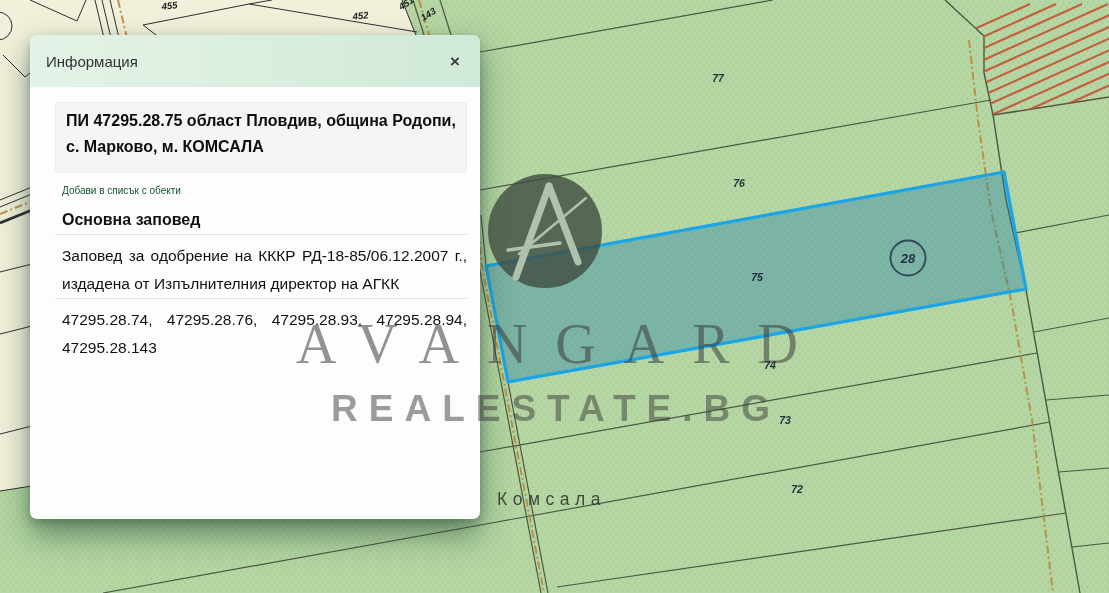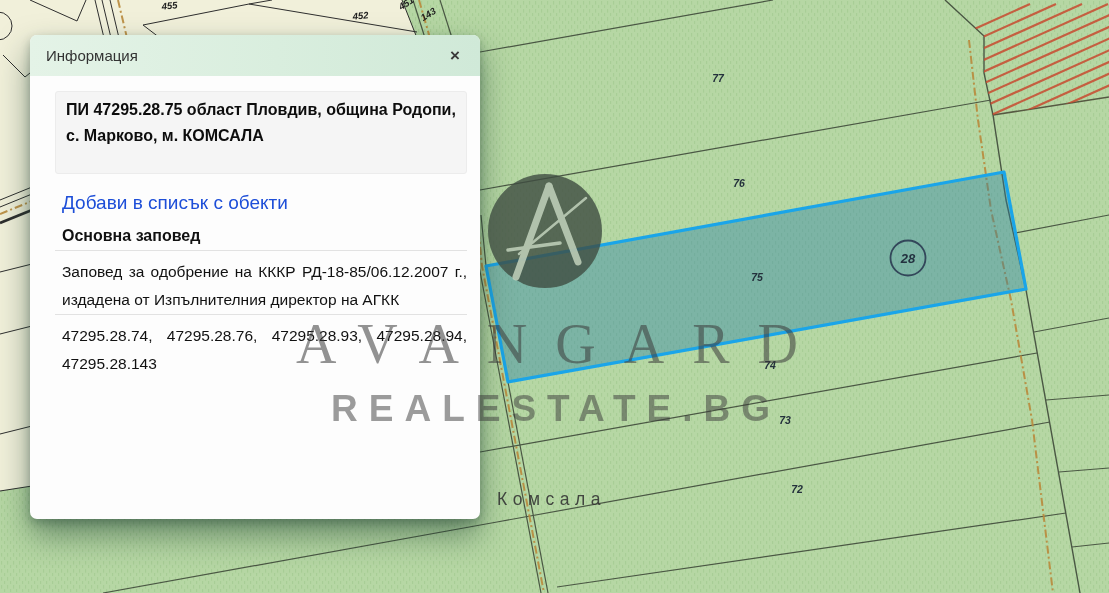--- a/index.html
+++ b/index.html
@@ -4,29 +4,29 @@
 <style>
   html,body{margin:0;padding:0;background:#888;}
   #stage{position:relative;width:1109px;height:593px;overflow:hidden;background:#b6d7a4;
          font-family:"Liberation Sans",sans-serif;}
   
   #map-canvas{position:absolute;left:0;top:0;}
   
   .popup{position:absolute;left:30px;top:35px;width:450px;height:484px;background:#fdfdfd;
          border-radius:7px;box-shadow:0 16px 32px rgba(25,60,45,.5),0 4px 10px rgba(25,60,45,.3);
          z-index:20;}
-  .popup-header{height:41px;background:linear-gradient(90deg,#e4f3e7 0%,#d9eede 55%,#d0e9d8 100%);
+  .popup-header{height:52px;background:linear-gradient(90deg,#e4f3e7 0%,#d9eede 55%,#d0e9d8 100%);
          border-radius:7px 7px 0 0;display:flex;align-items:center;padding:0 16px;}
   .popup-header .hd-title{font-size:15px;color:#333;}
   .close-btn{margin-left:auto;font-size:17px;line-height:17px;color:#3a3a3a;cursor:pointer;
          font-weight:700;padding:2px 4px;}
   .popup-body{padding:15px 13px 0 25px;color:#111;}
   .title-band{background:#f5f5f5;border:1px solid #ececec;border-radius:3px;
-         padding:5px 10px 24px;font-weight:700;font-size:16px;line-height:26px;color:#0d0d0d;}
-  .add-link{color:#1d4ed8;font-size:19px;margin:18px 0 0 7px;display:inline-block;
+         padding:5px 10px 12px;font-weight:700;font-size:16px;line-height:26px;color:#0d0d0d;}
+  .add-link{color:#14532d;font-size:10px;margin:12px 0 0 7px;display:inline-block;
          text-decoration:none;cursor:pointer;}
   .desc{font-size:15.5px;line-height:28px;text-align:justify;margin:7px 0 0 7px;}
   .sec-head{font-size:16px;font-weight:700;margin:13px 0 5px 7px;}
   .rule{height:1px;background:#e2e2e2;margin:0 0 7px 0;}
   
   #watermark{position:absolute;left:0;top:0;z-index:30;pointer-events:none;}
   .wm-line1{font-family:"Liberation Serif",serif;font-size:56px;letter-spacing:28px;
             fill:#3b3b3b;opacity:.55;}
   .wm-line2{font-family:"Liberation Sans",sans-serif;font-size:37px;font-weight:600;
             letter-spacing:11px;fill:#3b3b3b;opacity:.5;}

